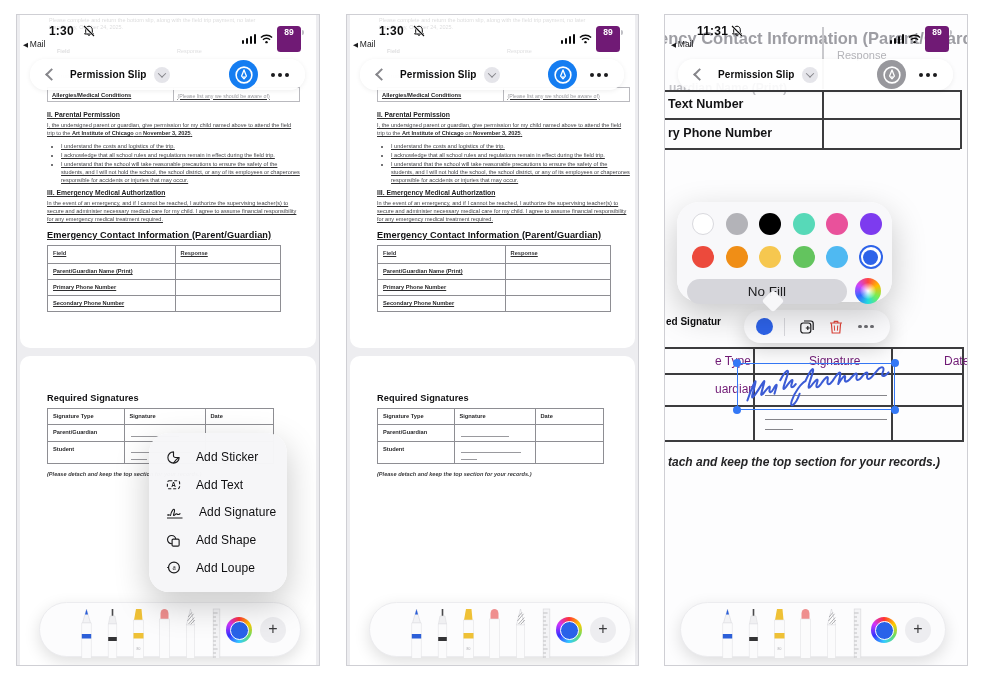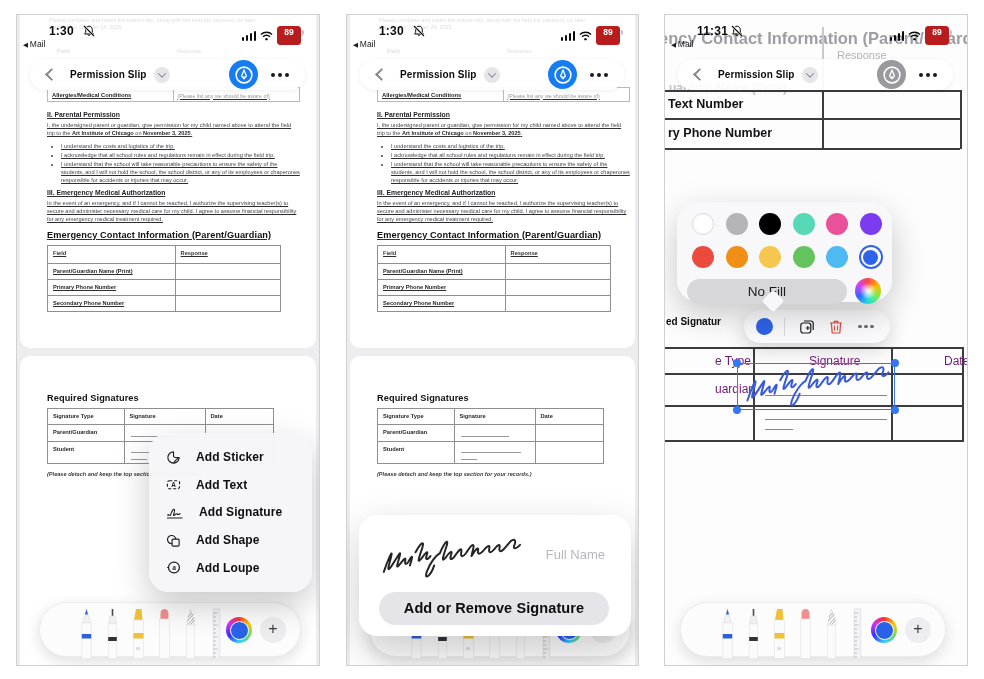--- a/index.html
+++ b/index.html
@@ -15,21 +15,21 @@
   .whitebg { position:absolute; inset:0; background:#fdfdfe; }
 
   
   .statusbar { position:absolute; top:6px; left:0; right:0; height:24px; z-index:4; }
   .time { position:absolute; left:32px; top:3px; font-size:12px; font-weight:bold; color:#0b0b0c; letter-spacing:.2px; }
   .bell { position:absolute; left:66px; top:4px; width:12px; height:12px; color:#0b0b0c; }
   .sb-right { position:absolute; right:18px; top:5px; display:flex; align-items:center; gap:4px; }
   .sigbars { display:flex; align-items:flex-end; gap:1.5px; height:10px; }
   .sigbars i { display:block; width:2.5px; background:#0b0b0c; border-radius:1px; }
   .wifi { width:13px; height:10px; color:#0b0b0c; }
-  .battery { width:24px; height:19px; background:#b91c1c; border-radius:3.5px; color:#fff;
+  .battery { width:24px; height:26px; background:#701a75; border-radius:3.5px; color:#fff;
              font-size:8.5px; font-weight:bold; text-align:center; line-height:13px; position:relative; }
   .battery:after { content:""; position:absolute; right:-3px; top:4px; width:2px; height:5px;
                    background:#bfbfc4; border-radius:0 2px 2px 0; }
   .backapp { position:absolute; left:6px; top:24px; font-size:8.5px; color:#1c1c1e; }
   .backapp:before { content:"◀ "; font-size:6.5px; }
 
   
   .navbar { position:absolute; top:44px; left:13px; right:14px; height:31px; z-index:5;
             background:rgba(255,255,255,0.94); border-radius:16px;
             box-shadow:0 1px 5px rgba(0,0,0,0.07); display:flex; align-items:center; }
@@ -73,24 +73,24 @@
   .stable .row { display:flex; border-top:1px solid #8e8e93; }
   .stable .row:first-child { border-top:none; }
   .stable .cell { padding:4px 0 0 5px; font-size:5.7px; font-weight:bold; color:#28282a; position:relative; }
   .stable .a { width:34%; border-right:1px solid #8e8e93; }
   .stable .b { width:36%; border-right:1px solid #8e8e93; }
   .stable .c { width:30%; }
   .uline { position:absolute; left:6px; height:0; border-top:1px solid #9a9a9e; }
   .note-detach { font-size:5.6px; font-weight:bold; font-style:italic; color:#3c3c3e; margin-top:7px; }
 
   
-  .ctx-menu { position:absolute; left:132px; top:418px; width:163px; height:159px; z-index:6;
+  .ctx-menu { position:absolute; left:132px; top:418px; width:138px; height:159px; z-index:6;
               background:rgba(246,246,248,0.98); border-radius:20px;
               box-shadow:0 12px 34px rgba(0,0,0,0.22); display:flex; flex-direction:column;
-              justify-content:space-evenly; padding:4px 0;font-weight:bold; }
+              justify-content:space-evenly; padding:4px 0; }
   .ctx-item { display:flex; align-items:center; gap:15px; padding-left:17px; }
   .ctx-item svg { width:15px; height:15px; color:#1c1c1e; flex:none; }
   .ctx-item span { font-size:12px; color:#0e0e10; letter-spacing:.1px; }
 
   
   .toolbar { position:absolute; height:55px; border-radius:28px; background:#fcfcfd;
              border:1px solid #ececef; box-shadow:0 5px 16px rgba(0,0,0,0.13); z-index:3; }
   .tb-1 { left:22px; width:262px; top:587px; }
   .tb-3 { left:15px; width:266px; top:587px; }
   .tools { position:absolute; left:38px; top:4px; display:flex; gap:9px; height:51px; overflow:hidden; }
@@ -568,27 +568,20 @@
         <svg>
             <use href="#sym-ruler"></use>
           </svg>
       </div>
       <span class="colorbtn">
           <span class="inner" style="background: rgb(41, 98, 233);"></span>
         </span>
       <span class="plusbtn">+</span>
     </div>
 
-    <div class="sig-sheet">
-      <svg class="sheet-sig" viewBox="0 0 160 60">
-          <use href="#sym-signature"></use>
-        </svg>
-      <span class="fullname">Full Name</span>
-      <div class="sheet-btn">Add or Remove Signature</div>
-    </div>
   </div>
 
   <div class="phone" id="phone3">
     <div class="whitebg"></div>
 
     <div class="z-head">ency Contact Information (Parent/Guard</div>
     <div class="z-resp">Response</div>
     <div class="z-nameprint">uardian Name (Print)</div>
     <div class="zline-light" style="left:157px;top:12px;width:1.5px;height:62px;"></div>
 
@@ -696,20 +689,21 @@
 
     <svg class="blue-sig" viewBox="0 0 160 60">
         <use href="#sym-signature"></use>
       </svg>
     <div class="sel-box"></div>
     <span class="handle" style="left:68px;top:344px;"></span>
     <span class="handle" style="left:226px;top:344px;"></span>
     <span class="handle" style="left:68px;top:391px;"></span>
     <span class="handle" style="left:226px;top:391px;"></span>
 
+    <div class="z-note">tach and keep the top section for your records.)</div>
 
     <div class="toolbar tb-3">
       <div class="tools">
         <svg>
             <use href="#sym-pen"></use>
           </svg>
         <svg>
             <use href="#sym-fineliner"></use>
           </svg>
         <svg>

